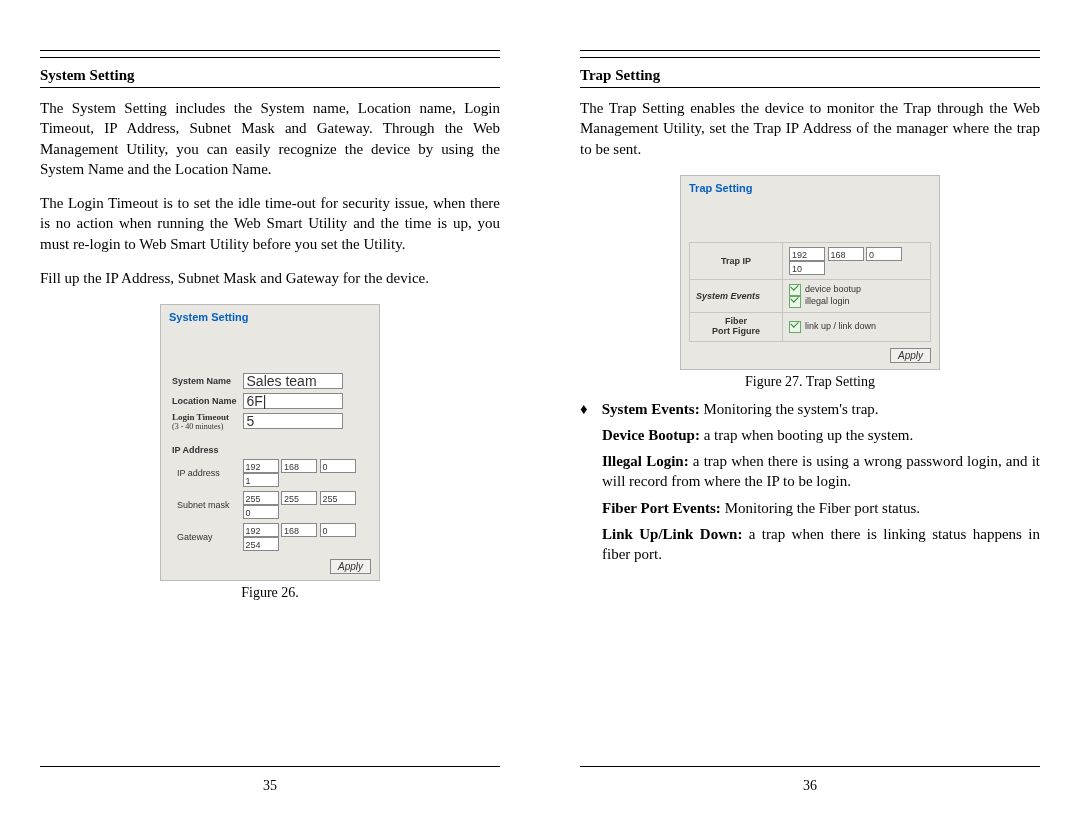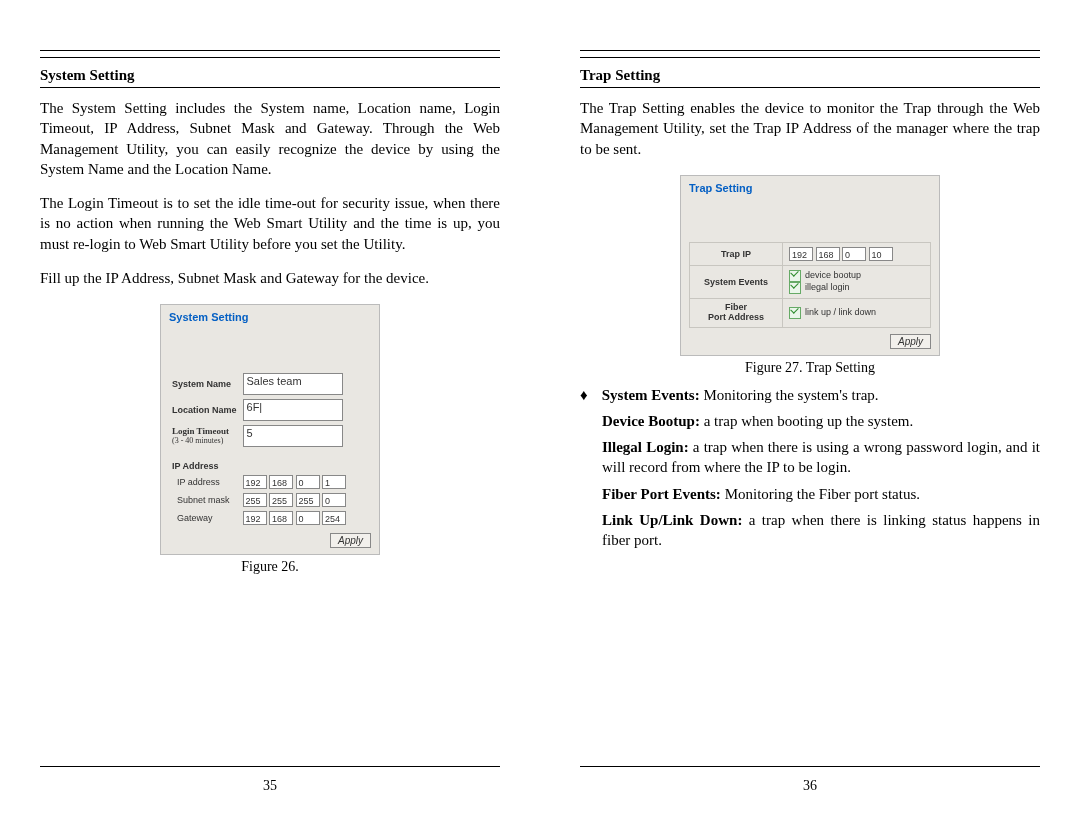--- a/index.html
+++ b/index.html
@@ -82,35 +82,35 @@
     margin-top: 48px;
   }
   .panel td {
     padding: 2px 3px;
     vertical-align: middle;
     font-size: 9px;
   }
   .lbl { font-weight: bold; white-space: nowrap; }
   .ipcell {
     display: inline-block;
-    width: 24px;
+    width: 36px;
     height: 14px;
     border: 1px solid #888;
     background: #fff;
     font-size: 9px;
     padding: 0 2px;
     line-height: 14px;
     box-sizing: border-box;
   }
   .txtcell {
     display: inline-block;
-    height: 22px;
+    height: 16px;
     border: 1px solid #888;
     background: #fff;
-    font-size: 11px;
+    font-size: 14px;
     padding: 0 3px;
     line-height: 14px;
     box-sizing: border-box;
   }
   .apply-btn {
     display: inline-block;
     border: 1px solid #888;
     background: #f2f0ec;
     font-size: 10px;
     padding: 1px 7px;
@@ -264,30 +264,30 @@
               <tr>
             <td class="lbl" style="text-align:center;width:80px;">Trap IP</td>
             <td>
               <span class="ipcell">192</span>
               <span class="ipcell">168</span>
               <span class="ipcell">0</span>
               <span class="ipcell">10</span>
             </td>
           </tr>
           <tr>
-            <td class="lbl" style="text-align:center;">System Events</td>
+            <td class="lbl" style="text-align:left;font-style:italic;">System Events</td>
             <td>
               <div><span class="chk"></span><span>device bootup</span></div>
               <div><span class="chk"></span><span>illegal login</span></div>
             </td>
           </tr>
           <tr>
             <td class="lbl" style="text-align:center;line-height:1.1;">
               <span>Fiber</span><br>
-              <span>Port Address</span>
+              <span>Port Figure</span>
             </td>
             <td>
               <div><span class="chk"></span><span>link up / link down</span></div>
             </td>
           </tr>
         </tbody>
           </table>
         <span class="apply-btn">Apply</span>
         <div style="clear:both"></div>
       </div>

